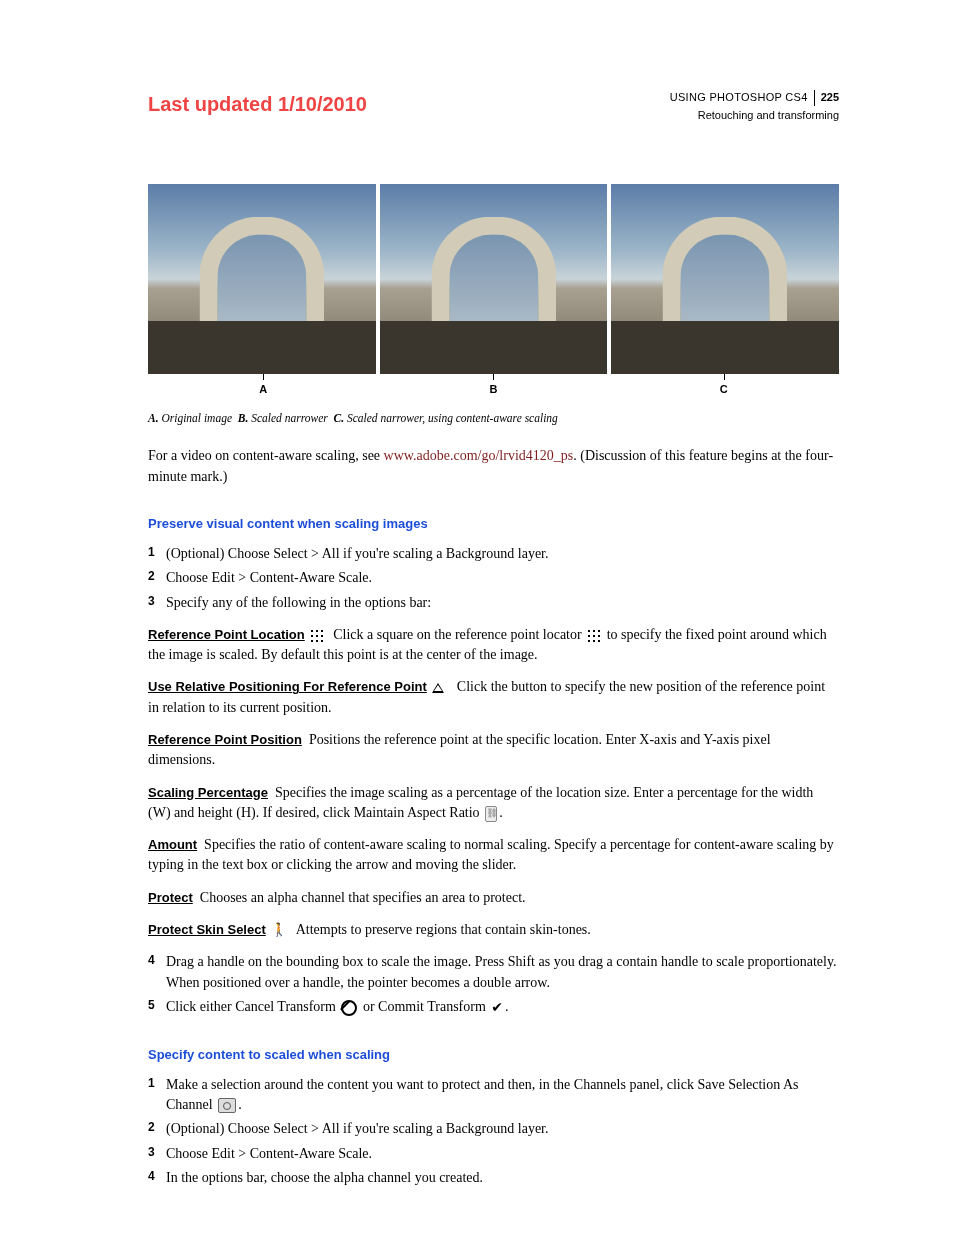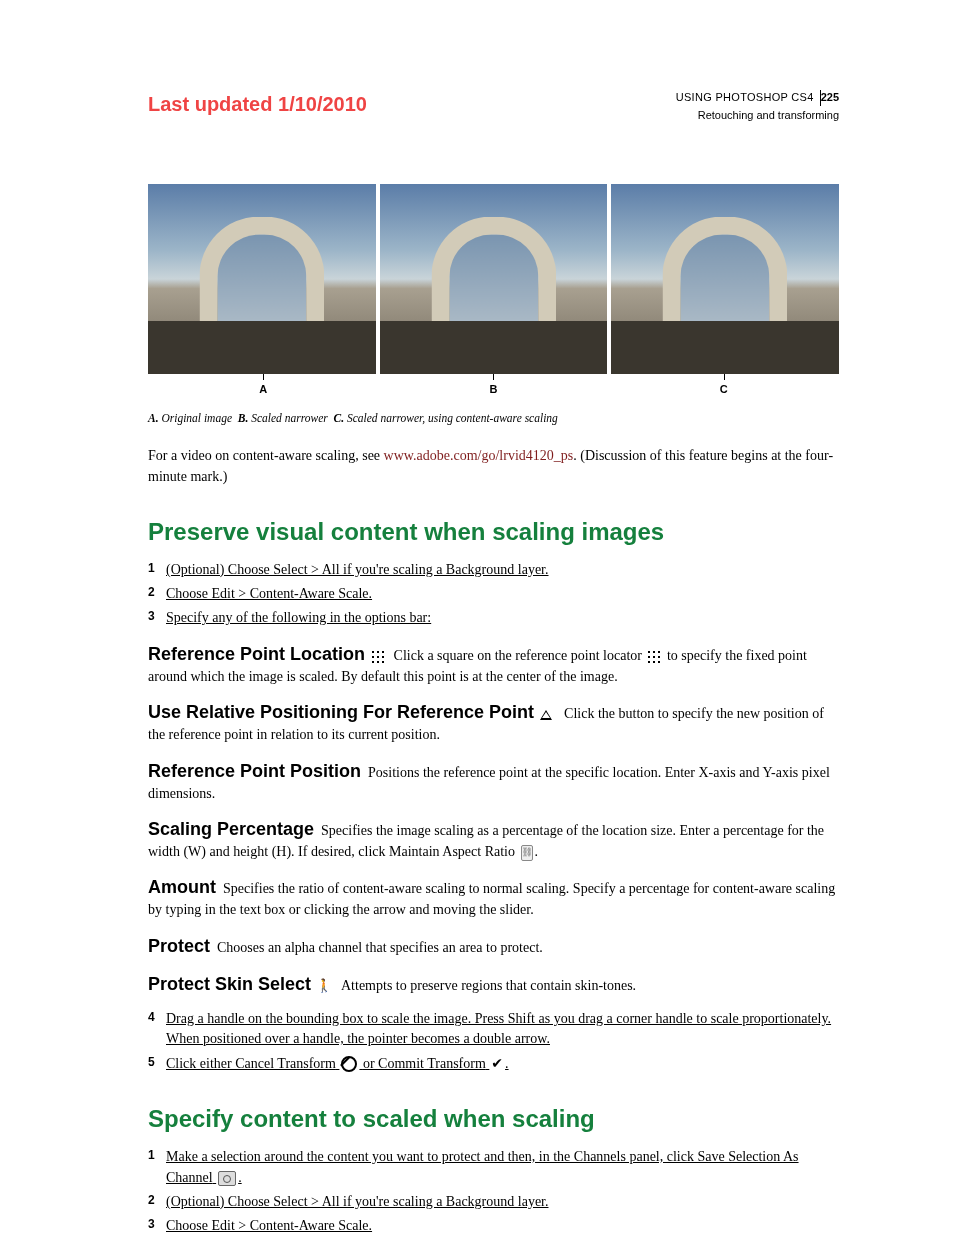--- a/index.html
+++ b/index.html
@@ -33,20 +33,21 @@
   display: flex;
   justify-content: center;
   align-items: center;
 }
 .doc-title {
   letter-spacing: 0.3px;
 }
 .page-num {
   font-weight: bold;
   border-left: 1px solid #000;
+  padding-left: 6px;
   margin-left: 6px;
 }
 .chapter {
   font-weight: normal;
   margin-top: 2px;
 }
 .figure {
   margin-bottom: 6px;
 }
 .fig-row {
@@ -102,43 +103,44 @@
   font-size: 11.5px;
   margin: 12px 0 20px 0;
   font-family: "Minion Pro", Georgia, serif;
 }
 .caption .b { font-weight: bold; font-style: italic; }
 p { margin: 0 0 16px 0; }
 a { color: #7f1d1d; text-decoration: none; }
 h2 {
   font-family: "Myriad Pro", Arial, sans-serif;
   font-weight: bold;
-  font-size: 24px;
+  font-size: 13px;
   margin: 28px 0 10px 0;
-  color: #15803d;
+  color: #1d4ed8;
 }
 .step {
   display: flex;
   margin: 4px 0;
 }
 .step .num {
   font-family: "Myriad Pro", Arial, sans-serif;
   font-weight: bold;
   font-size: 12px;
   width: 18px;
   flex-shrink: 0;
 }
-.step .txt { flex: 1; text-decoration: underline; }
+.step .txt { flex: 1; }
 .defn {
   margin: 12px 0;
 }
 .term {
   font-family: "Myriad Pro", Arial, sans-serif;
   font-weight: bold;
-  font-size: 18px;
+  font-size: 13px;
+  text-decoration: underline;
 }
 .icon {
   display: inline-block;
   vertical-align: middle;
   margin: 0 2px;
 }
 .icon-refpoint {
   width: 14px; height: 14px;
   position: relative;
 }
@@ -277,21 +279,21 @@
 </div>
 
 <div class="defn">
   <span class="term">Protect Skin Select</span>
   <span class="icon icon-person">🚶</span>&nbsp;
   <span>Attempts to preserve regions that contain skin-tones.</span>
 </div>
 
 <div class="step">
     <div class="num">4</div>
-    <div class="txt">Drag a handle on the bounding box to scale the image. Press Shift as you drag a corner handle to scale proportionately. When positioned over a handle, the pointer becomes a double arrow.</div>
+    <div class="txt">Drag a handle on the bounding box to scale the image. Press Shift as you drag a contain handle to scale proportionately. When positioned over a handle, the pointer becomes a double arrow.</div>
   </div>
 <div class="step">
     <div class="num">5</div>
     <div class="txt">
   <span>Click either Cancel Transform</span>
   <span class="icon icon-cancel"></span>
   <span>or Commit Transform</span>
   <span class="icon icon-commit">✔</span><span>.</span>
 </div>
   </div>

